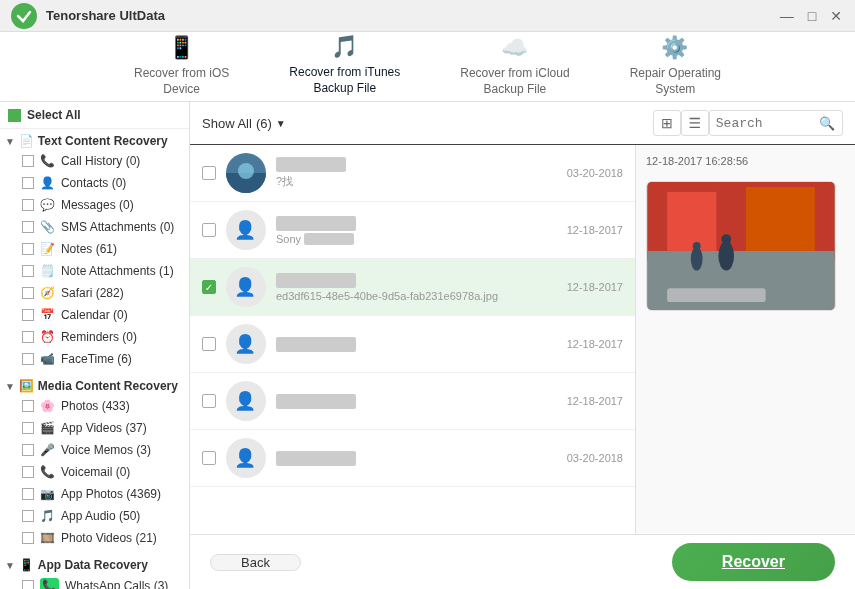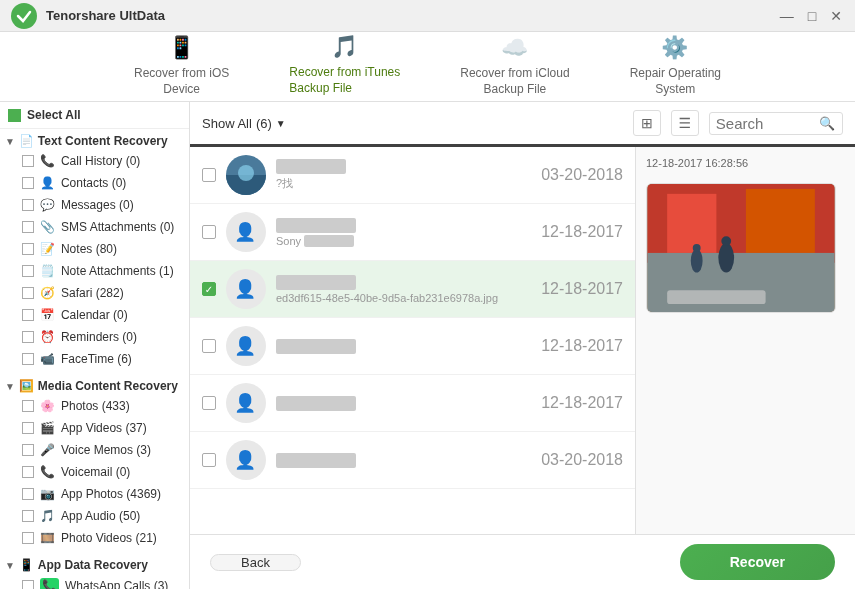--- a/index.html
+++ b/index.html
@@ -85,25 +85,24 @@
       color: #333;
       border-bottom: 1px solid #eee;
     }
 
     
     .content { flex: 1; display: flex; flex-direction: column; overflow: hidden; }
 
     
     .content-toolbar {
       display: flex;
-      align-items: center;
       padding: 8px 12px;
       background: #fff;
-      border-bottom: 3px solid #404040;
-      gap: 10px;
+      border-bottom: 1px solid #404040;
+      gap: 0;
     }
     .show-all-btn {
       background: none;
       border: none;
       font-size: 13px;
       color: #333;
       cursor: pointer;
       display: flex;
       align-items: center;
       gap: 4px;
@@ -126,22 +125,23 @@
       display: flex;
       align-items: center;
       border: 1px solid #ddd;
       border-radius: 3px;
       padding: 2px 6px;
       gap: 4px;
     }
     .search-box input {
       border: none;
       outline: none;
-      font-size: 15px;
+      font-size: 13px;
       width: 100px;
+      font-family: Liberation Mono, monospace;
     }
 
     
     .list-panel {
       flex: 1;
       overflow-y: auto;
       background: #fff;
     }
     .list-panel::-webkit-scrollbar { width: 4px; }
     .list-panel::-webkit-scrollbar-thumb { background: #ccc; }
@@ -153,21 +153,21 @@
       border-bottom: 1px solid #f0f0f0;
       gap: 10px;
       cursor: pointer;
     }
     .list-item.selected { background: #e8f5e9; }
     .list-item .item-checkbox { width: 14px; height: 14px; border: 1px solid #aaa; border-radius: 2px; flex-shrink: 0; display: flex; align-items: center; justify-content: center; }
     .list-item.selected .item-checkbox { background: #4caf50; border-color: #4caf50; color: white; font-size: 10px; }
     .list-item .info { flex: 1; }
     .list-item .info .name { font-size: 13px; color: #333; font-weight: 500; }
     .list-item .info .sub { font-size: 11px; color: #999; margin-top: 2px; }
-    .list-item .date { font-size: 16px; color: #999; flex-shrink: 0; }
+    .list-item .date { font-size: 11px; color: #999; flex-shrink: 0; }
 
     
     .preview-panel {
       width: 220px;
       background: #f9f9f9;
       border-left: 1px solid #e0e0e0;
       display: flex;
       flex-direction: column;
       padding: 10px;
       gap: 12px;
@@ -204,24 +204,25 @@
       padding: 0 30px;
       font-size: 13px;
       cursor: pointer;
       color: #333;
     }
     .recover-btn {
       background: linear-gradient(135deg, #4caf50, #45a049);
       border: none;
       border-radius: 20px;
       padding: 10px 50px;
-      font-size: 14px;
+      font-size: 16px;
       color: #fff;
       cursor: pointer;
       font-weight: bold;
+      text-decoration: underline;
     }
 
     
     .avatar-placeholder {
       width: 40px;
       height: 40px;
       border-radius: 50%;
       background: #e8e8e8;
       display: flex;
       align-items: center;
@@ -269,21 +270,21 @@
   </div>
 </div>
 
 <div class="navbar">
   <div class="nav-item">
     <span class="nav-icon">📱</span>
     <span style="text-align:center;line-height:1.3;">Recover from iOS<br>Device</span>
   </div>
   <div class="nav-item active">
     <span class="nav-icon" style="color:#4caf50;">🎵</span>
-    <span style="text-align:left;line-height:1.3;color:#4d7c0f;">Recover from iTunes<br>Backup File</span>
+    <span style="text-align:center;line-height:1.3;color:#0f172a;">Recover from iTunes<br>Backup File</span>
   </div>
   <div class="nav-item">
     <span class="nav-icon">☁️</span>
     <span style="text-align:center;line-height:1.3;">Recover from iCloud<br>Backup File</span>
   </div>
   <div class="nav-item">
     <span class="nav-icon">⚙️</span>
     <span style="text-align:center;line-height:1.3;">Repair Operating<br>System</span>
   </div>
 </div>
@@ -318,21 +319,21 @@
       <span>Messages (0)</span>
     </div>
     <div class="sidebar-item sidebar-indent">
       <div class="checkbox"></div>
       <span style="font-size:12px;">📎</span>
       <span>SMS Attachments (0)</span>
     </div>
     <div class="sidebar-item sidebar-indent">
       <div class="checkbox"></div>
       <span style="font-size:12px;">📝</span>
-      <span>Notes (80)</span>
+      <span>Notes (61)</span>
     </div>
     <div class="sidebar-item sidebar-indent">
       <div class="checkbox"></div>
       <span style="font-size:12px;">🗒️</span>
       <span>Note Attachments (1)</span>
     </div>
     <div class="sidebar-item sidebar-indent">
       <div class="checkbox"></div>
       <span style="font-size:12px;">🧭</span>
       <span>Safari (282)</span>

